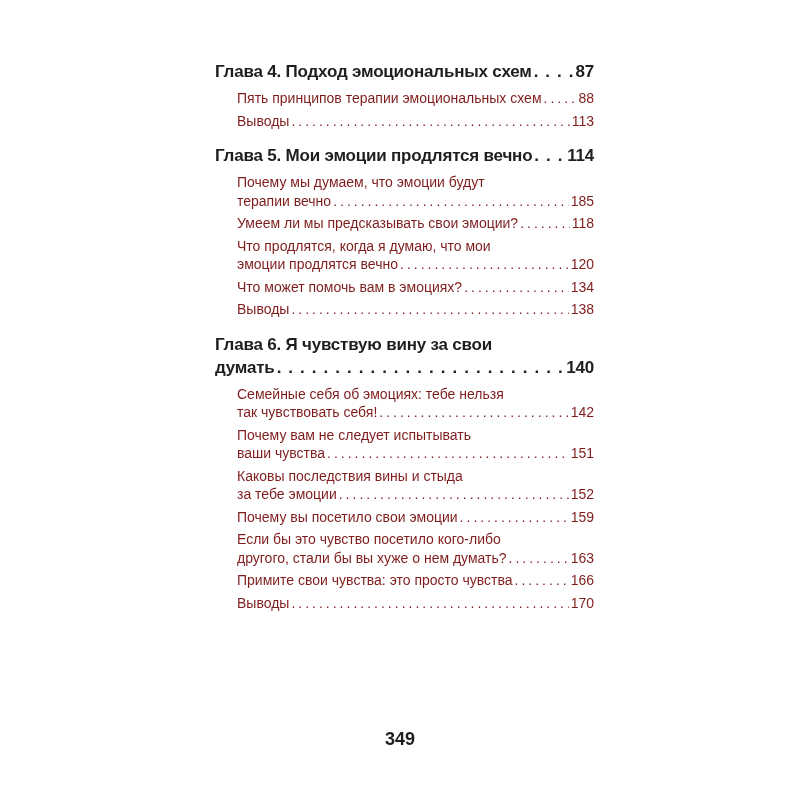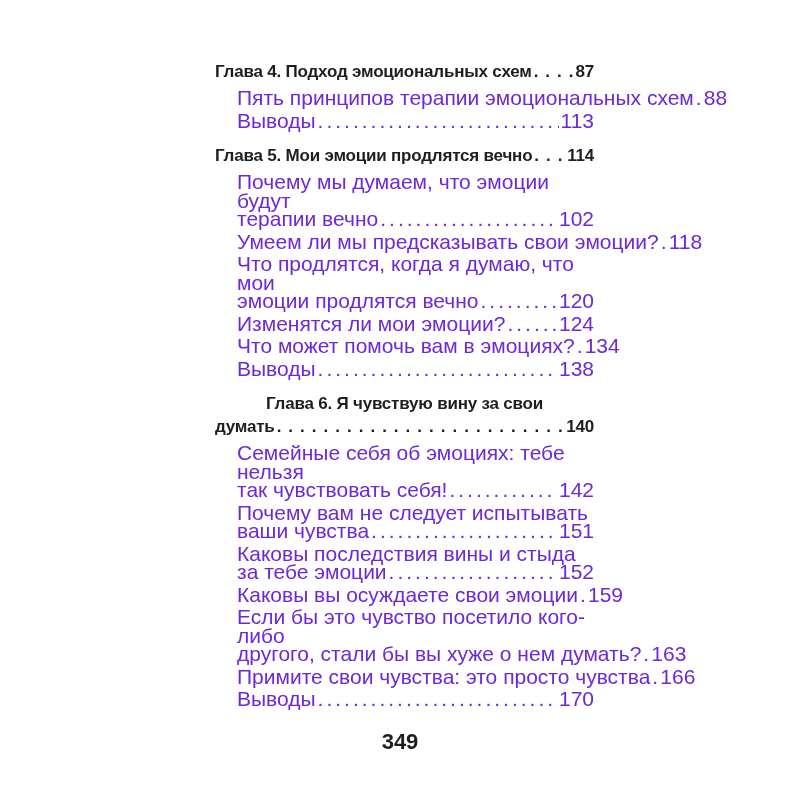--- a/index.html
+++ b/index.html
@@ -24,21 +24,20 @@
   .toc-chapter { margin-top: 14px; }
   .toc-chapter:first-child { margin-top: 0; }
 
   .chapter-heading {
     font-weight: 700;
     font-size: 17px;
     line-height: 23px;
     letter-spacing: -0.2px;
     margin-bottom: 6px;
     color: #1e1e1e;
-    text-align: center;
   }
   .row { display: flex; align-items: baseline; }
   .t  { flex: 0 0 auto; white-space: nowrap; }
   .pg { flex: 0 0 auto; padding-left: 2px; }
 
   .leader {
     flex: 1 1 auto;
     overflow: hidden;
     white-space: nowrap;
     min-width: 6px;
@@ -47,35 +46,35 @@
   .leader::after {
     content: "......................................................................................................";
     letter-spacing: 3px;
   }
   .leader-bold::after {
     letter-spacing: 7px;
     font-weight: 700;
   }
 
   .toc-item {
-    font-size: 21px;
+    font-size: 14px;
     line-height: 18.5px;
     margin-bottom: 4px;
     padding-left: 22px;
     font-weight: 400;
-    color: #6d28d9;
+    color: #7f1d1d;
   }
   .iline { }
 
   .footer {
     position: absolute;
     left: 0; right: 0; top: 729px;
     text-align: center;
     font-weight: 700;
-    font-size: 22px;
+    font-size: 18px;
     color: #1e1e1e;
   }
 </style>
 </head>
 <body>
 
 <div class="page">
   <div class="toc">
 
     <div class="toc-chapter">
@@ -100,40 +99,35 @@
       <div class="chapter-heading row">
         <span class="t">Глава 5. Мои эмоции продлятся вечно</span>
         <span class="leader leader-bold"></span>
         <span class="pg">114</span>
       </div>
       <div class="toc-item">
         <div class="iline">Почему мы думаем, что эмоции будут</div>
         <div class="row">
           <span class="t">терапии вечно</span>
           <span class="leader"></span>
-          <span class="pg">102</span>
+          <span class="pg">185</span>
         </div>
       </div>
       <div class="toc-item row">
         <span class="t">Умеем ли мы предсказывать свои эмоции?</span>
         <span class="leader"></span>
         <span class="pg">118</span>
       </div>
       <div class="toc-item">
         <div class="iline">Что продлятся, когда я думаю, что мои</div>
         <div class="row">
           <span class="t">эмоции продлятся вечно</span>
           <span class="leader"></span>
           <span class="pg">120</span>
         </div>
-      </div>
-      <div class="toc-item row">
-        <span class="t">Изменятся ли мои эмоции?</span>
-        <span class="leader"></span>
-        <span class="pg">124</span>
       </div>
       <div class="toc-item row">
         <span class="t">Что может помочь вам в эмоциях?</span>
         <span class="leader"></span>
         <span class="pg">134</span>
       </div>
       <div class="toc-item row">
         <span class="t">Выводы</span>
         <span class="leader"></span>
         <span class="pg">138</span>
@@ -167,21 +161,21 @@
       </div>
       <div class="toc-item">
         <div class="iline">Каковы последствия вины и стыда</div>
         <div class="row">
           <span class="t">за тебе эмоции</span>
           <span class="leader"></span>
           <span class="pg">152</span>
         </div>
       </div>
       <div class="toc-item row">
-        <span class="t">Каковы вы осуждаете свои эмоции</span>
+        <span class="t">Почему вы посетило свои эмоции</span>
         <span class="leader"></span>
         <span class="pg">159</span>
       </div>
       <div class="toc-item">
         <div class="iline">Если бы это чувство посетило кого-либо</div>
         <div class="row">
           <span class="t">другого, стали бы вы хуже о нем думать?</span>
           <span class="leader"></span>
           <span class="pg">163</span>
         </div>

